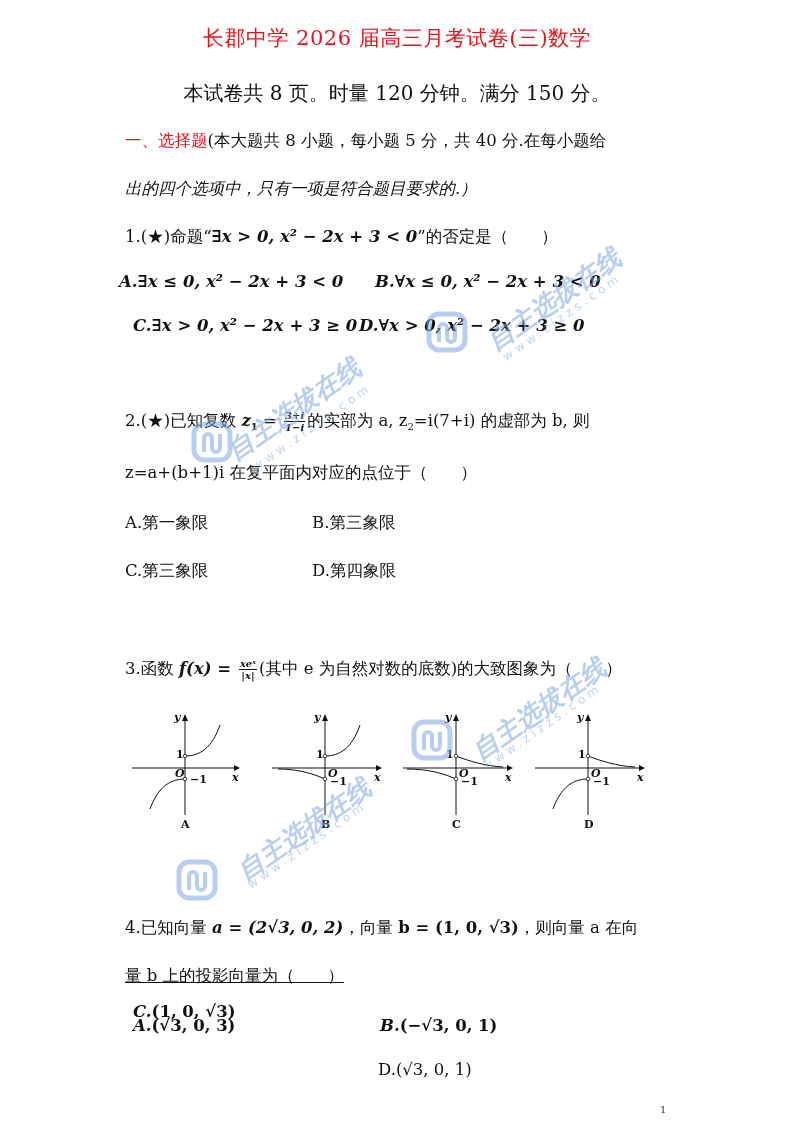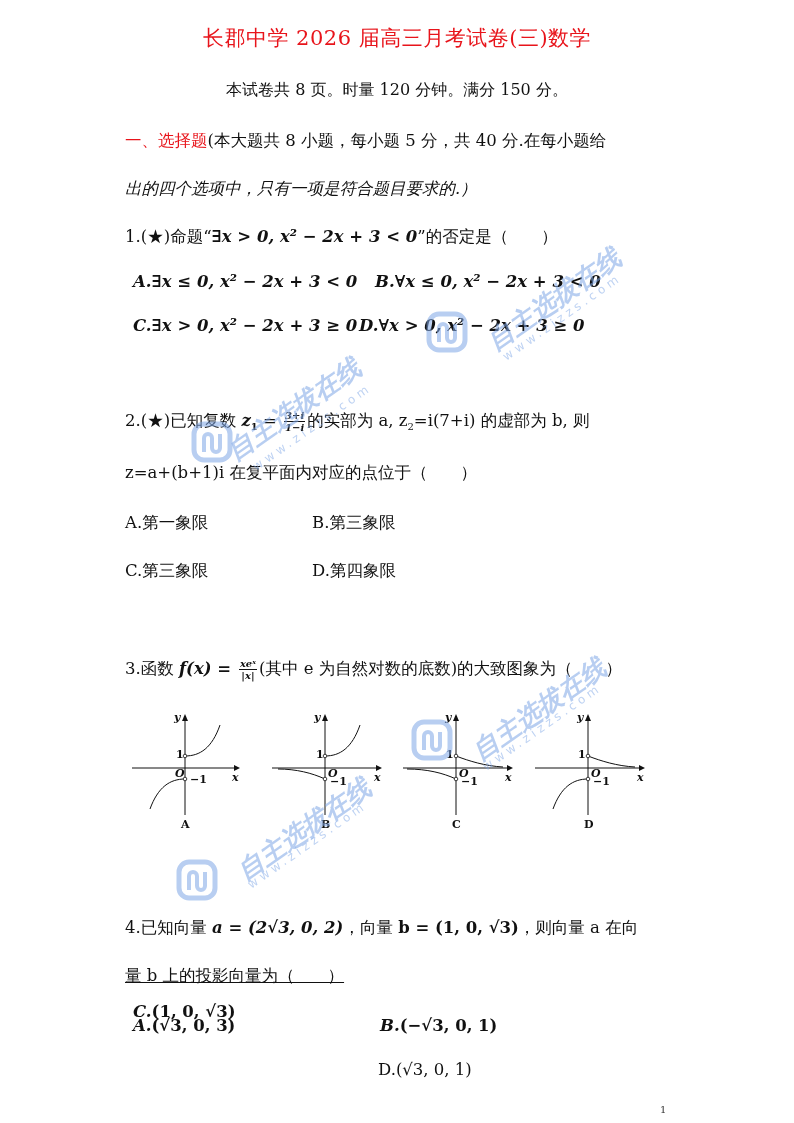--- a/index.html
+++ b/index.html
@@ -6,21 +6,21 @@
   body {
     width: 794px; height: 1123px; position: relative; overflow: hidden;
     font-family: "DejaVu Serif", "Liberation Serif", serif;
     color: #111;
   }
   .abs { position: absolute; }
   .title {
     left: 0; width: 794px; top: 24px; text-align: center;
     color: #e8141b; font-size: 21px; letter-spacing: 0.5px;
   }
-  .sub { left: 0; width: 794px; top: 80px; text-align: center; font-size: 16px; }
+  .sub { left: 0; width: 794px; top: 80px; text-align: center; font-size: 20px; }
   .line { left: 125px; font-size: 16.5px; white-space: nowrap; }
   .red { color: #e8141b; }
   .math { font-family: "DejaVu Serif", serif; font-weight: bold; }
   .mathi { font-family: "DejaVu Serif", serif; font-weight: bold; font-style: italic; }
   .opt { font-size: 16.5px; white-space: nowrap; }
   .frac { display: inline-block; vertical-align: middle; text-align: center; font-size: 10px; line-height: 11px; margin: 0 2px; }
   .frac .num { display: block; border-bottom: 1px solid #111; padding: 0 1px; font-style: italic; }
   .frac .den { display: block; }
   sub { font-size: 10px; }
   .graph { position: absolute; }
@@ -38,21 +38,21 @@
 <div class="abs sub">本试卷共 8 页。时量 120 分钟。满分 150 分。</div>
 
 <div class="abs line" style="top:130px;">
   <span class="red">一、选择题</span><span>(本大题共 8 小题，每小题 5 分，共 40 分.在每小题给</span>
 </div>
 <div class="abs line" style="top:178px;font-style:italic;">出的四个选项中，只有一项是符合题目要求的.）</div>
 
 <div class="abs line" style="top:226px;">
   <span>1.</span><span>(★)</span><span>命题“</span><span class="mathi">∃x &gt; 0, x² − 2x + 3 &lt; 0</span><span>”的否定是（　　）</span>
 </div>
-<div class="abs opt mathi" style="left:133px; top:272px;text-align:center;"><span>A.</span><span>∃x ≤ 0, x² − 2x + 3 &lt; 0</span></div>
+<div class="abs opt mathi" style="left:119px; top:272px;text-align:center;"><span>A.</span><span>∃x ≤ 0, x² − 2x + 3 &lt; 0</span></div>
 <div class="abs opt mathi" style="left:375px; top:272px;"><span>B.</span><span>∀x ≤ 0, x² − 2x + 3 &lt; 0</span></div>
 <div class="abs opt mathi" style="left:133px; top:316px;"><span>C.</span><span>∃x &gt; 0, x² − 2x + 3 ≥ 0</span></div>
 <div class="abs opt mathi" style="left:359px; top:316px;"><span>D.</span><span>∀x &gt; 0, x² − 2x + 3 ≥ 0</span></div>
 
 <div class="abs line" style="top:410px;">
   <span>2.</span><span>(★)</span><span>已知复数 </span><span class="mathi">z</span><sub class="math">1</sub><span> = </span><span class="frac"><span class="num mathi">3+i</span><span class="den mathi">1−i</span></span><span>的实部为 a, z</span><sub>2</sub><span>=i(7+i) 的虚部为 b, 则</span>
 </div>
 <div class="abs line" style="top:462px;">z=a+(b+1)i 在复平面内对应的点位于（　　）</div>
 <div class="abs opt" style="left:125px; top:512px;"><span>A.</span><span>第一象限</span></div>
 <div class="abs opt" style="left:312px; top:512px;"><span>B.</span><span>第三象限</span></div>

